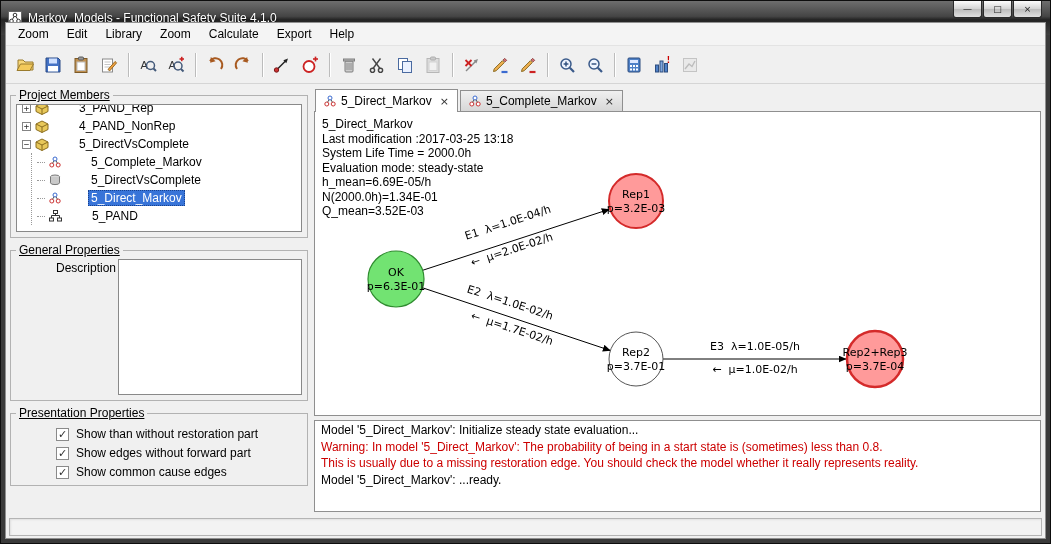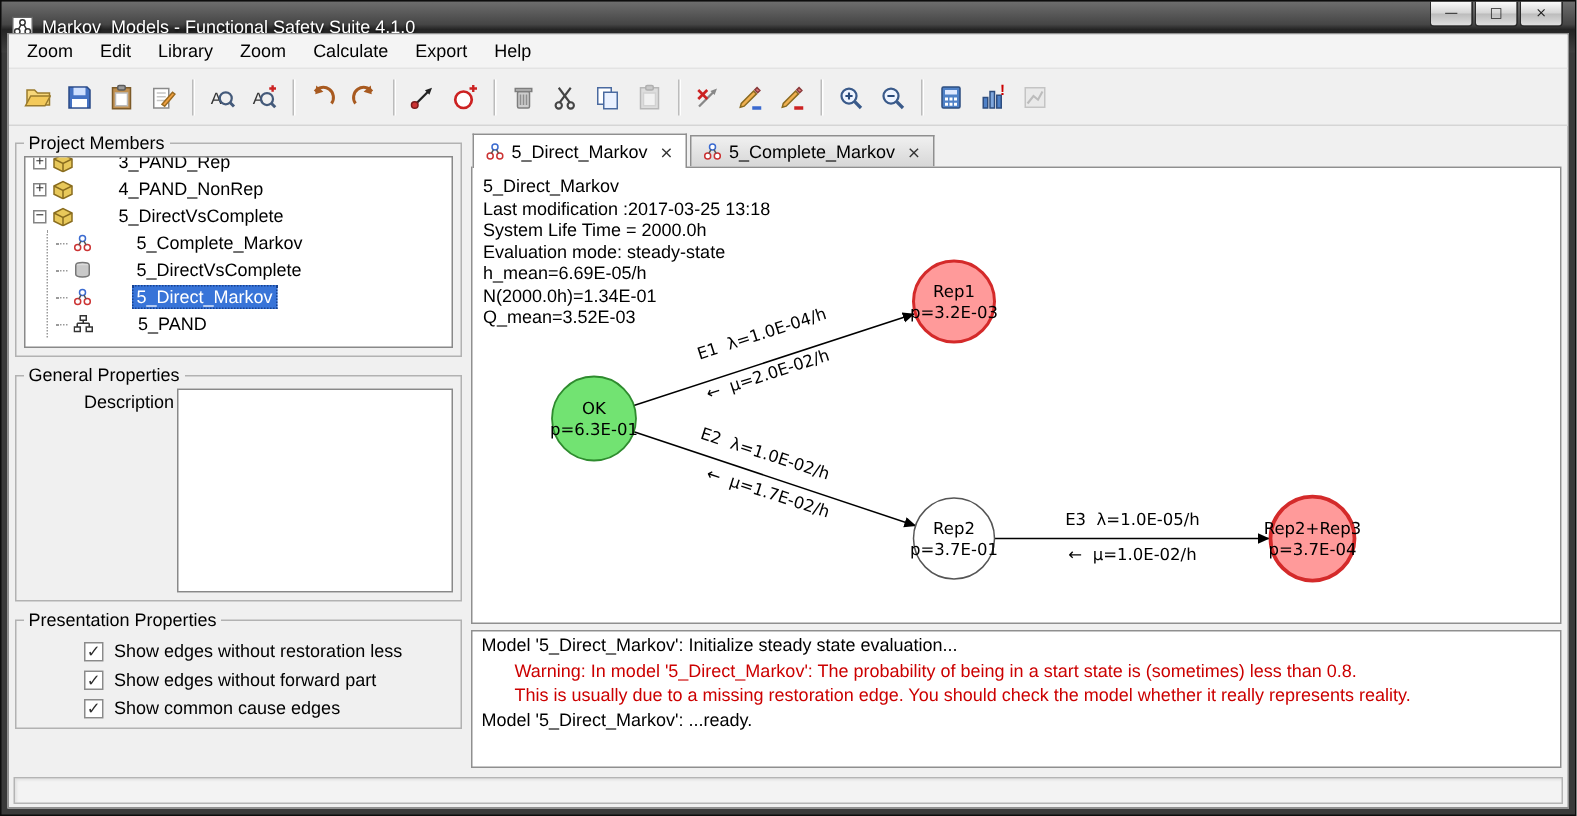--- a/index.html
+++ b/index.html
@@ -30,21 +30,21 @@
              background:#f0f0f0; border-bottom:1px solid #d5d5d5; }
   .tbtn { width:28px; height:28px; display:flex; align-items:center; justify-content:center; border-radius:2px; }
   .tsep { width:1px; height:24px; background:#bcbcbc; margin:0 5px; box-shadow:1px 0 0 #fff; }
 
   
   .main { flex:1; display:flex; padding:4px; gap:6px; min-height:0; }
   .left { width:298px; display:flex; flex-direction:column; }
   .right { flex:1; display:flex; flex-direction:column; min-width:0; }
 
   fieldset.group { border:1px solid #b2b2b2; padding:2px 5px 5px 5px; margin-bottom:5px; }
-  fieldset.group legend { padding:0 3px; font-size:12px; color:#000; }
+  fieldset.group legend { padding:0 3px; font-size:12px; color:#000;text-decoration:underline; }
 
   
   .tree-box { background:#fff; border:1px solid #898989; height:128px; overflow:hidden; padding-top:1px; }
   .tree-row { height:18px; display:flex; align-items:center; gap:4px; padding-left:5px; white-space:nowrap; }
   .tree-row.cut { margin-top:-7px; }
   .expander { flex:0 0 9px; width:9px; height:9px; border:1px solid #848484; background:#fff;
               font-family:"DejaVu Sans Mono",monospace; font-size:9px; line-height:7px;
               text-align:center; color:#333; }
   .children { margin-left:14px; border-left:1px dotted #9a9a9a; }
   .hconn { width:8px; height:0; border-top:1px dotted #9a9a9a; }
@@ -77,21 +77,21 @@
   .tab-close { font-family:"DejaVu Sans",sans-serif; font-size:11px; color:#333; margin-left:3px; }
 
   
   .canvas { flex:1; background:#fff; border:1px solid #8f8f8f; position:relative; overflow:hidden; }
   .info { position:absolute; left:7px; top:5px; line-height:14.5px; color:#000; }
   svg.diagram { position:absolute; left:0; top:0; }
   svg.diagram text { font-family:"DejaVu Sans",sans-serif; font-size:11px; fill:#000; white-space:pre; }
 
   .log { height:92px; margin-top:4px; background:#fff; border:1px solid #8f8f8f;
          padding:1px 6px; line-height:16.5px; overflow:hidden; }
-  .log-line.warn { color:#cc0000;margin-left:22px; }
+  .log-line.warn { color:#cc0000; }
 
   
   .statusbar { height:22px; padding:2px 3px; }
   .status-inner { height:100%; background:#f3f3f3; border:1px solid #b4b4b4;
                   box-shadow:inset 1px 1px 2px rgba(0,0,0,0.08); }
 </style>
 </head>
 <body>
 
 <div class="window">
@@ -402,21 +402,21 @@
           <div class="desc-row">
             <span class="desc-label">Description</span>
             <div class="desc-box"></div>
           </div>
         </fieldset>
 
         <fieldset class="group" style="flex:0 0 auto;">
           <legend>Presentation Properties</legend>
           <div class="cb-row">
             <span class="cb">✓</span>
-            <span>Show edges without restoration less</span>
+            <span>Show than without restoration part</span>
           </div>
           <div class="cb-row">
             <span class="cb">✓</span>
             <span>Show edges without forward part</span>
           </div>
           <div class="cb-row">
             <span class="cb">✓</span>
             <span>Show common cause edges</span>
           </div>
         </fieldset>

